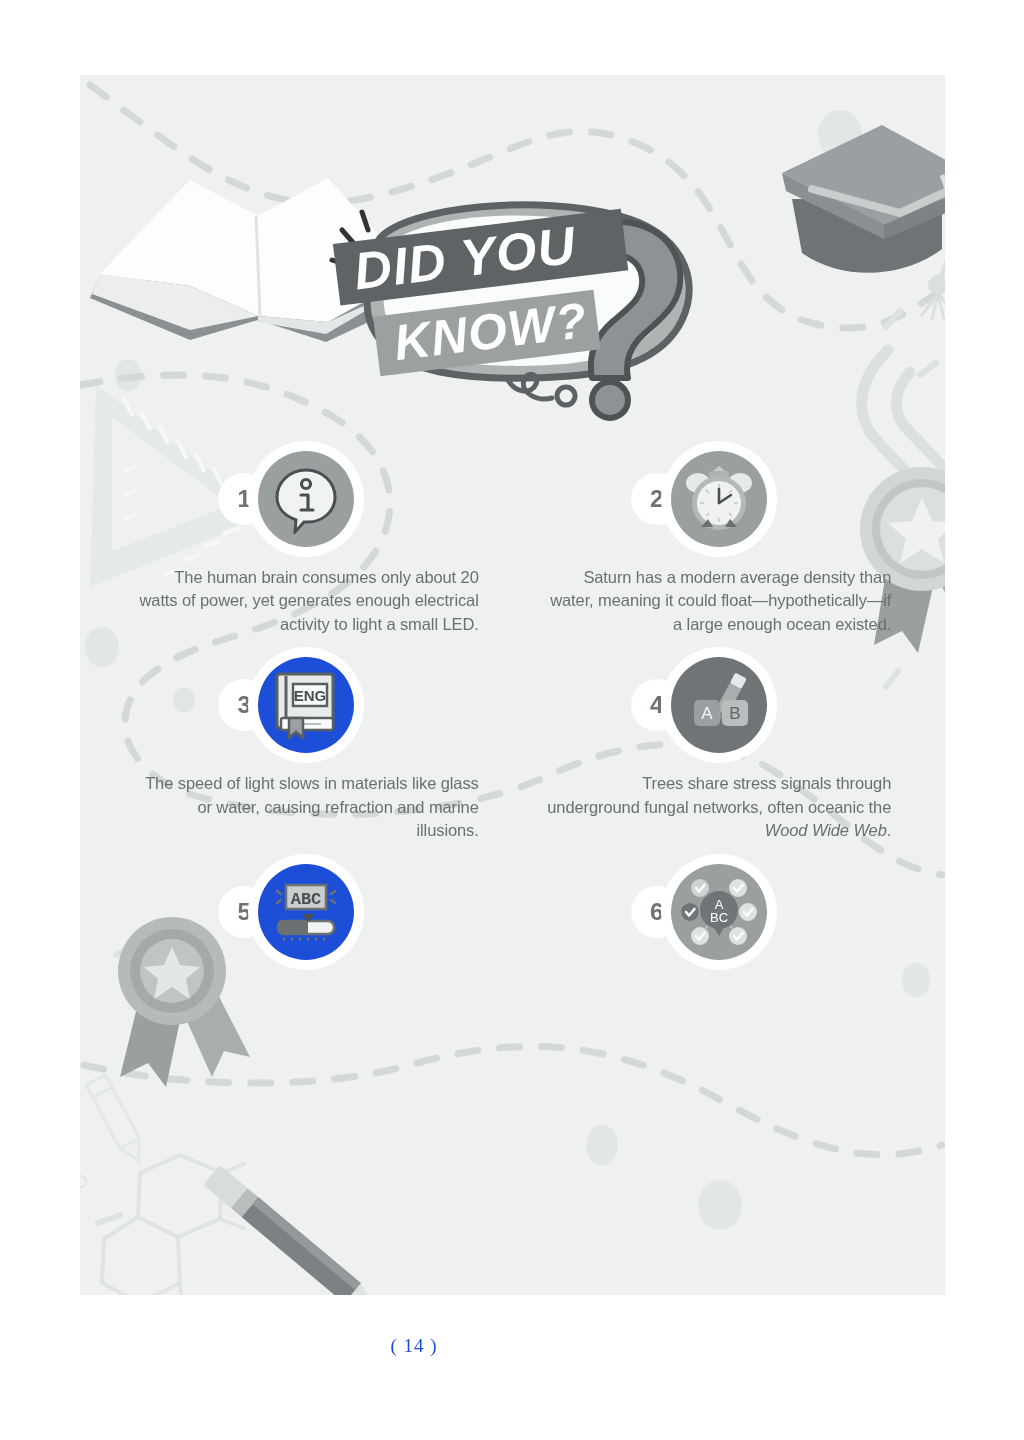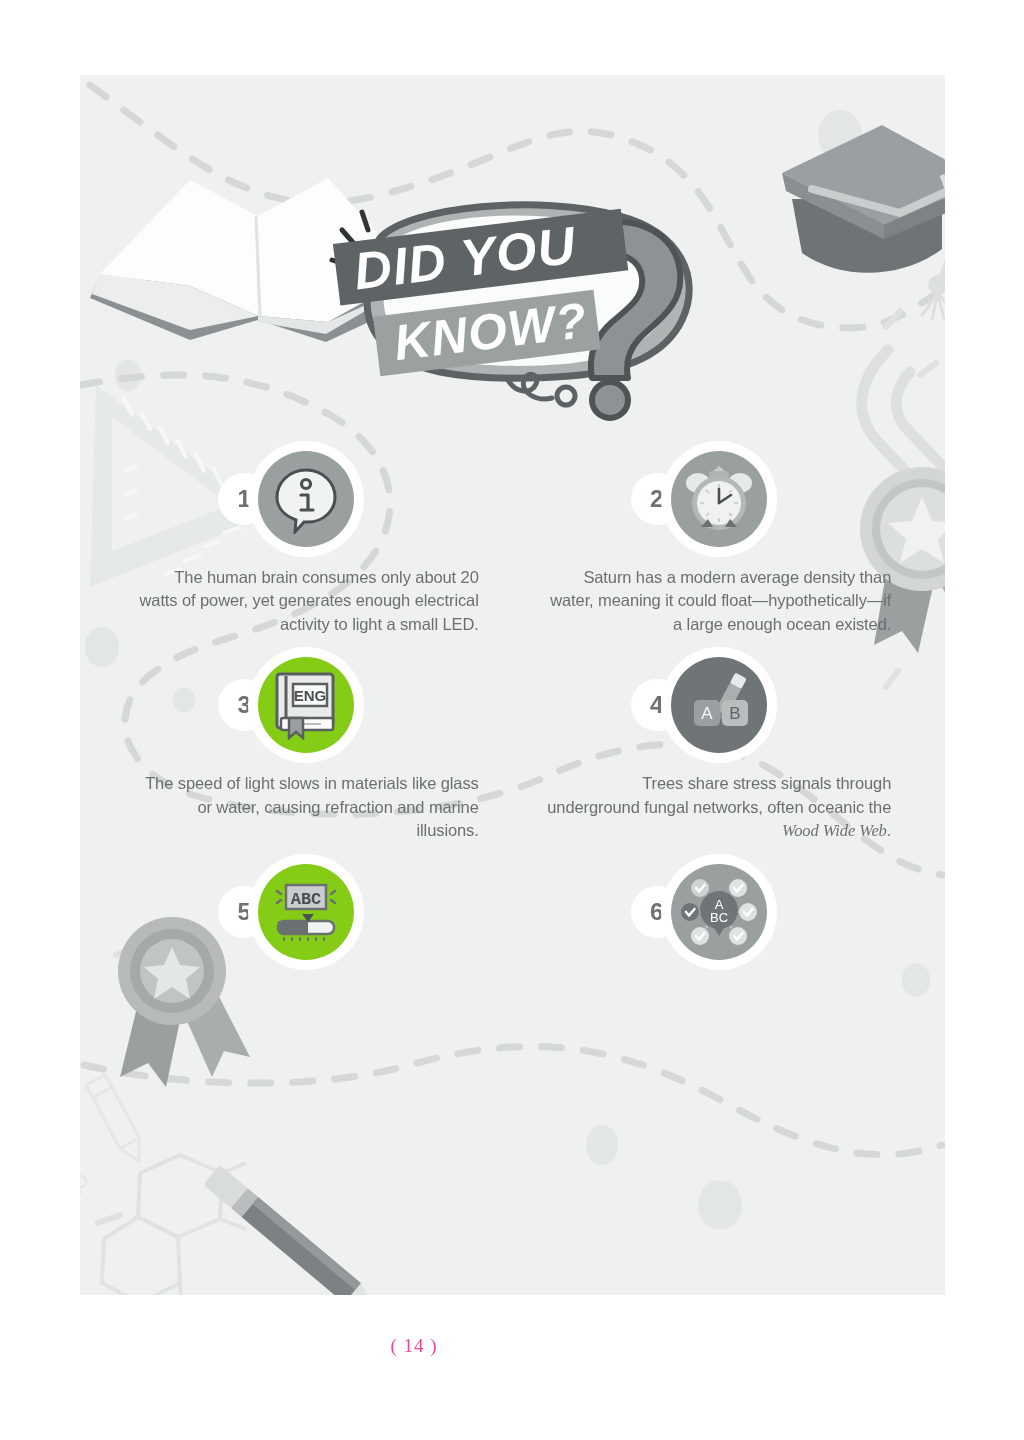--- a/index.html
+++ b/index.html
@@ -109,43 +109,43 @@
   .icon-inner {
     width: 96px;
     height: 96px;
     border-radius: 50%;
     display: flex;
     align-items: center;
     justify-content: center;
     overflow: hidden;
   }
   .tone-mid   { background: #9a9fa0; }
-  .tone-light { background: #84cc16; text-align: center; }
+  .tone-light { background: #1d4ed8; text-align: center; }
   .tone-dark  { background: #6f7576; }
 
   .fact-text {
     text-align: right;
     font-size: 16.5px;
     line-height: 1.42;
     color: #6a7071;
     max-width: 345px;
     letter-spacing: -0.1px;
   }
-  .fact-text em { font-style: italic; font-family: Liberation Serif, serif; }
+  .fact-text em { font-style: italic; }
 
   
   #page-number {
     position: absolute;
     left: 0;
     top: 1335px;
     width: 828px;
     text-align: center;
     font-family: "Liberation Serif", serif;
     font-size: 19px;
-    color: #ec4899;
+    color: #1d4ed8;
     letter-spacing: 1px;
   }
 </style>
 </head>
 <body>
 
 <div id="page">
 
   <div id="panel">
 

